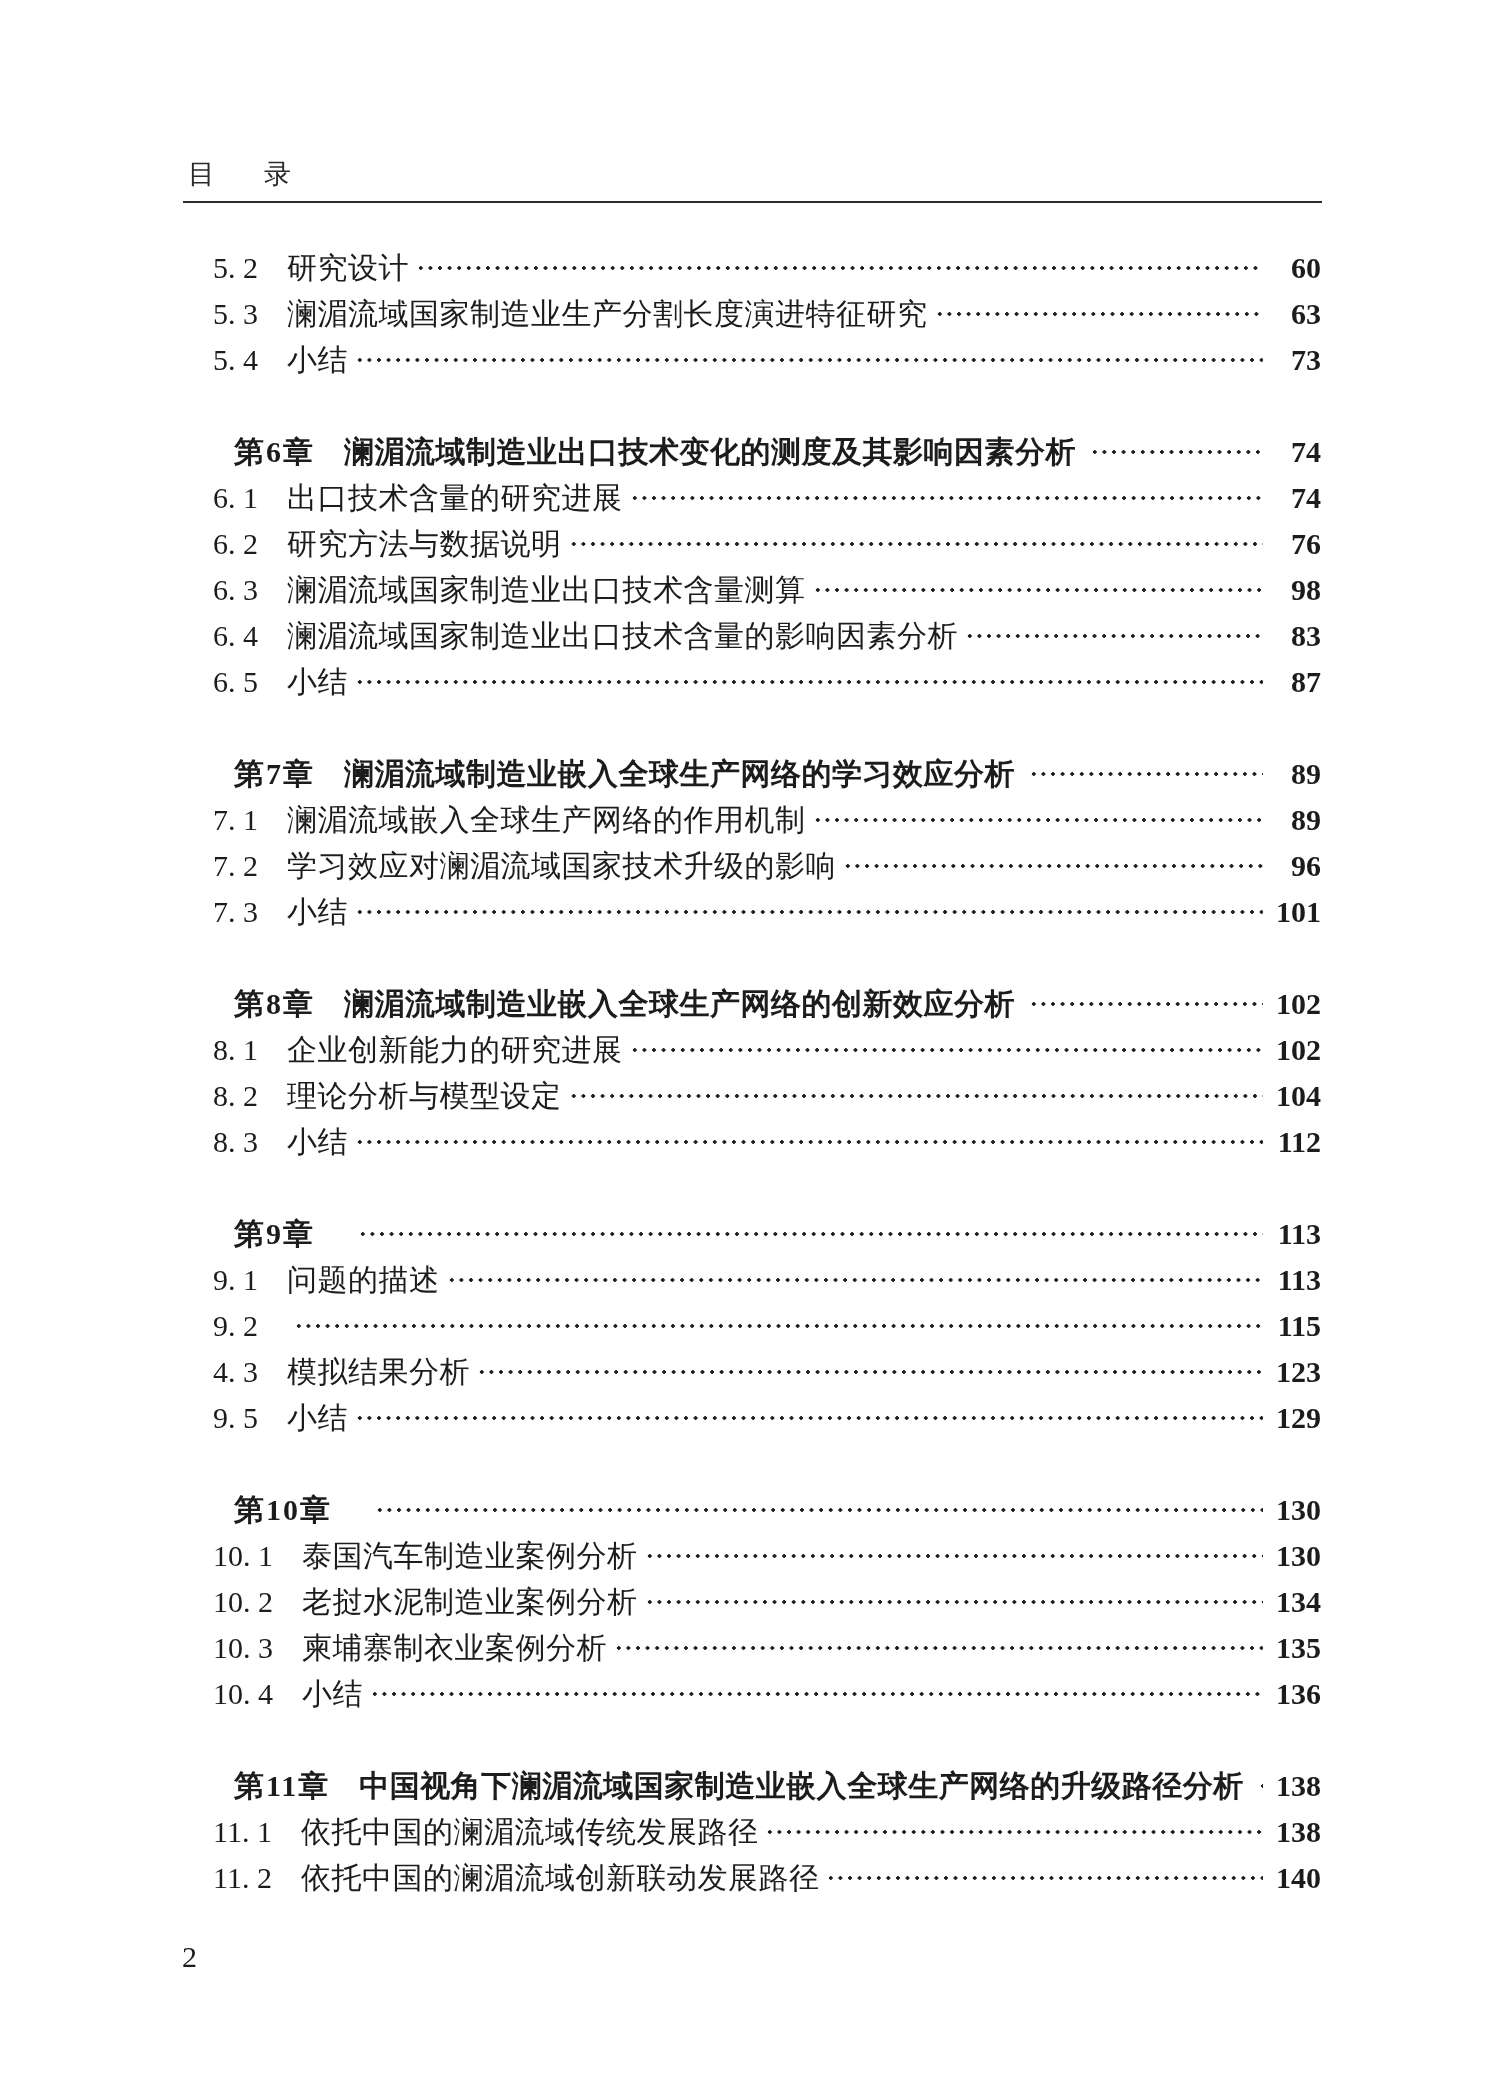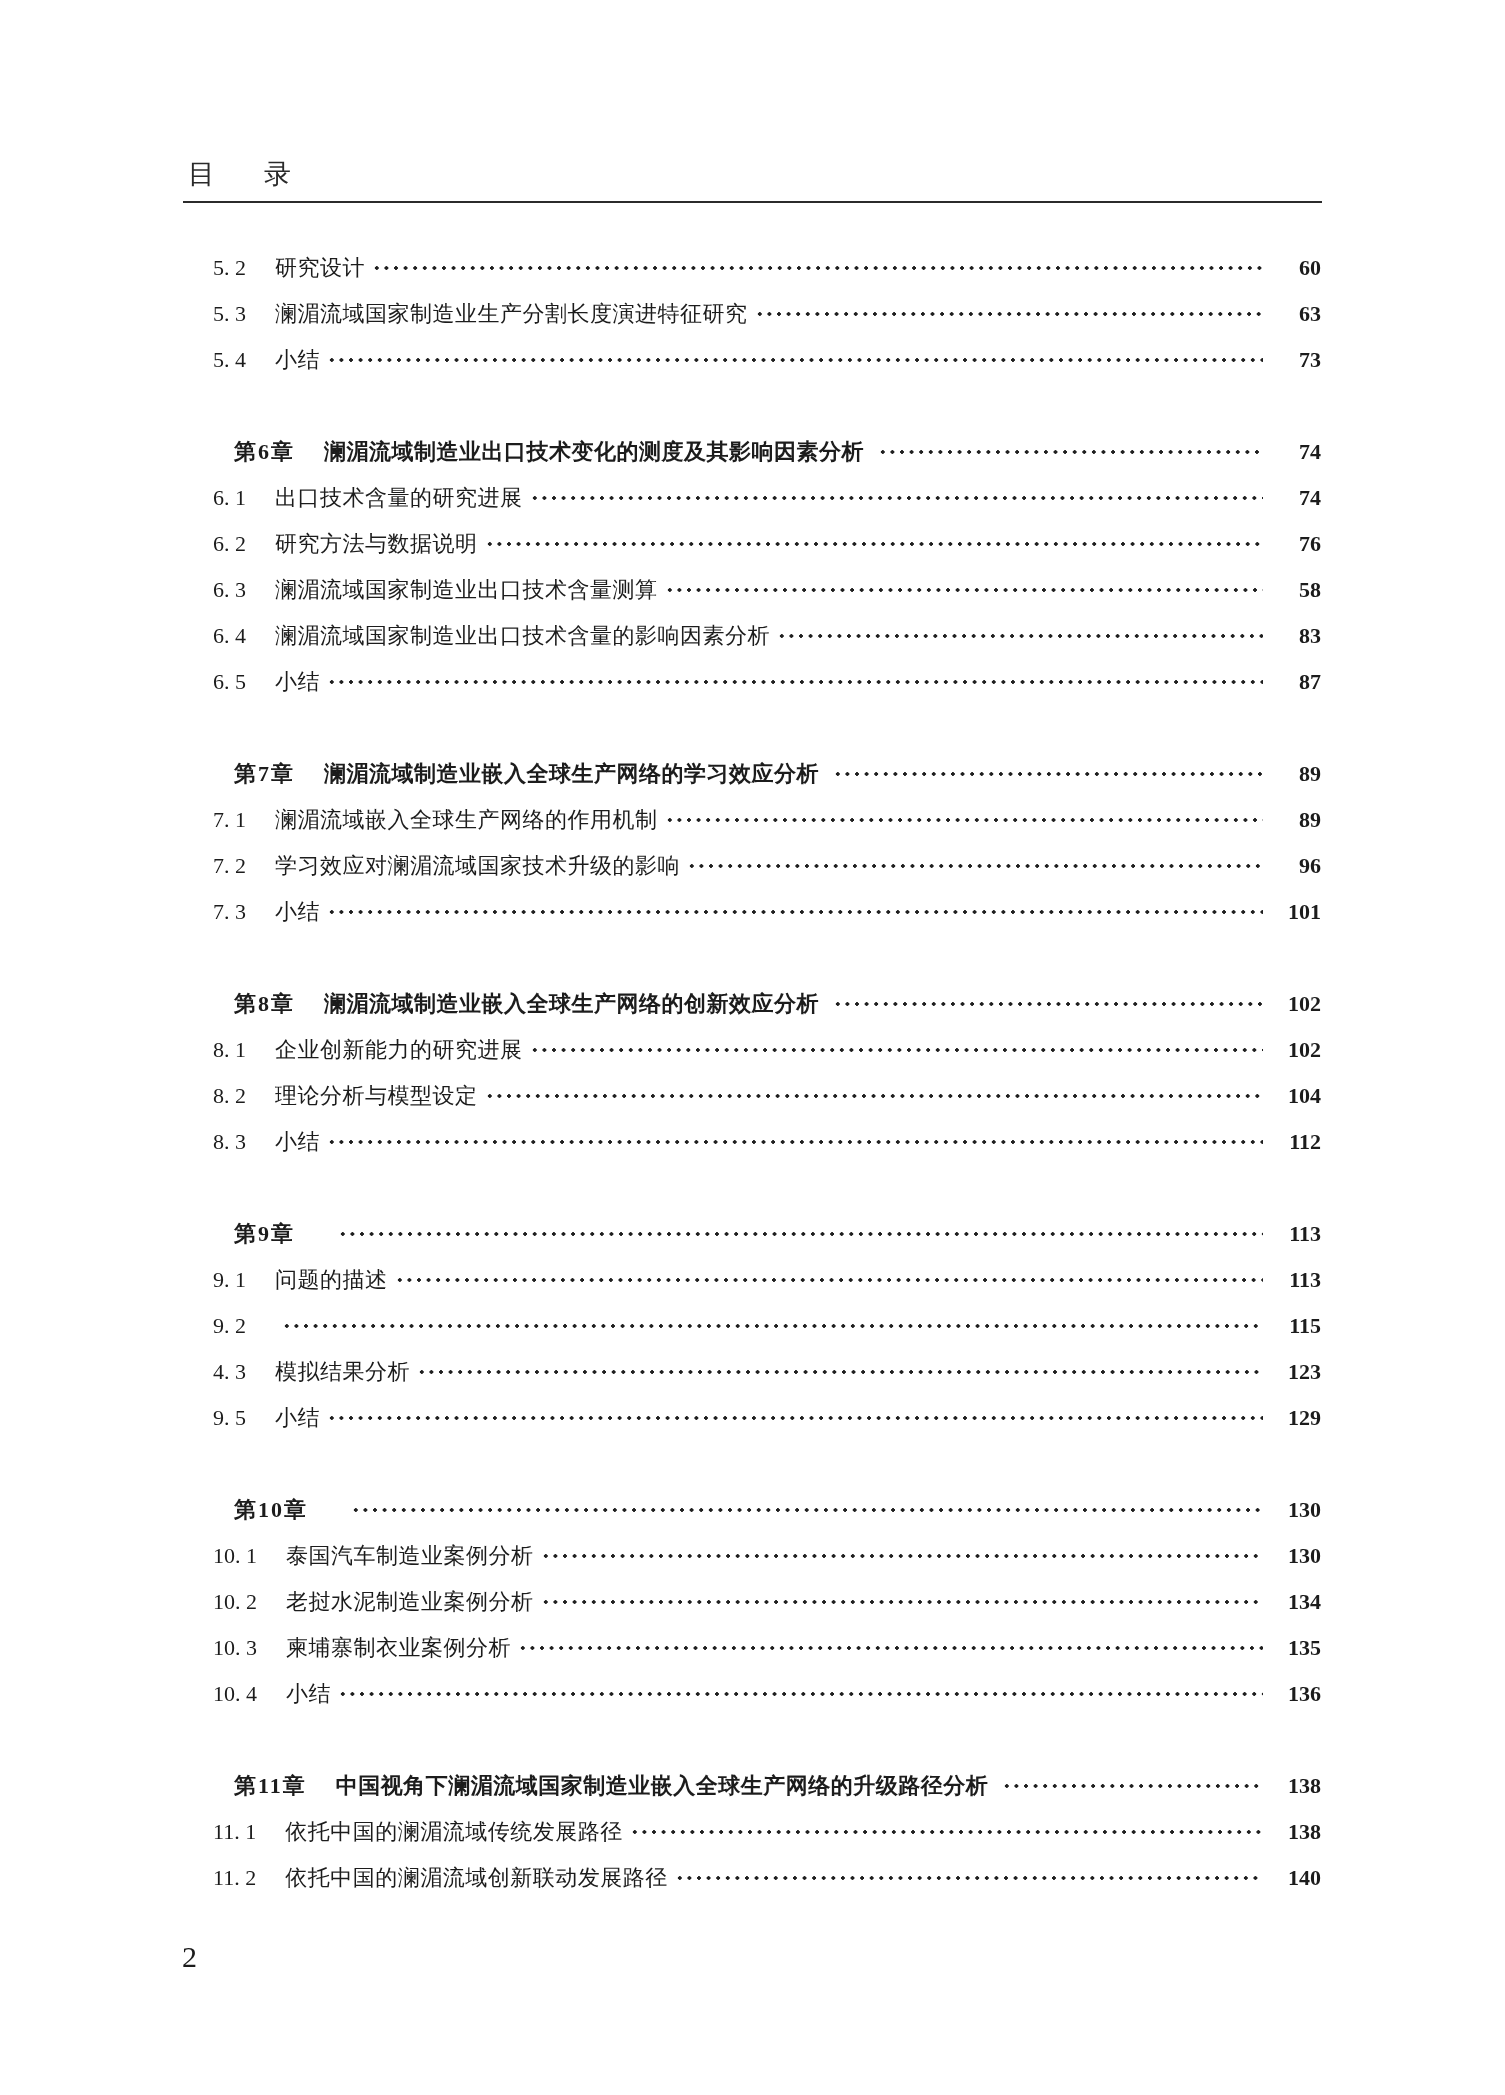--- a/index.html
+++ b/index.html
@@ -33,21 +33,21 @@
   .toc {
     position: absolute;
     left: 183px;
     top: 245px;
     width: 1138px;
   }
   .row {
     display: flex;
     align-items: center;
     height: 46px;
-    font-size: 22px;
+    font-size: 30px;
     line-height: 46px;
     white-space: nowrap;
   }
   .row.entry { padding-left: 30px; }
   .row.chapter { padding-left: 7px; font-weight: bold; margin-left: 44px; }
   .row .num {
     flex: none;
     white-space: pre;
     margin-right: 29px;
   }
@@ -126,21 +126,21 @@
     <div class="row entry">
     <span class="num">6. 2</span>
     <span class="title">研究方法与数据说明</span>
     <span class="dots"></span>
     <span class="pagenum">76</span>
   </div>
     <div class="row entry">
     <span class="num">6. 3</span>
     <span class="title">澜湄流域国家制造业出口技术含量测算</span>
     <span class="dots"></span>
-    <span class="pagenum">58</span>
+    <span class="pagenum">98</span>
   </div>
     <div class="row entry">
     <span class="num">6. 4</span>
     <span class="title">澜湄流域国家制造业出口技术含量的影响因素分析</span>
     <span class="dots"></span>
     <span class="pagenum">83</span>
   </div>
     <div class="row entry">
     <span class="num">6. 5</span>
     <span class="title">小结</span>

